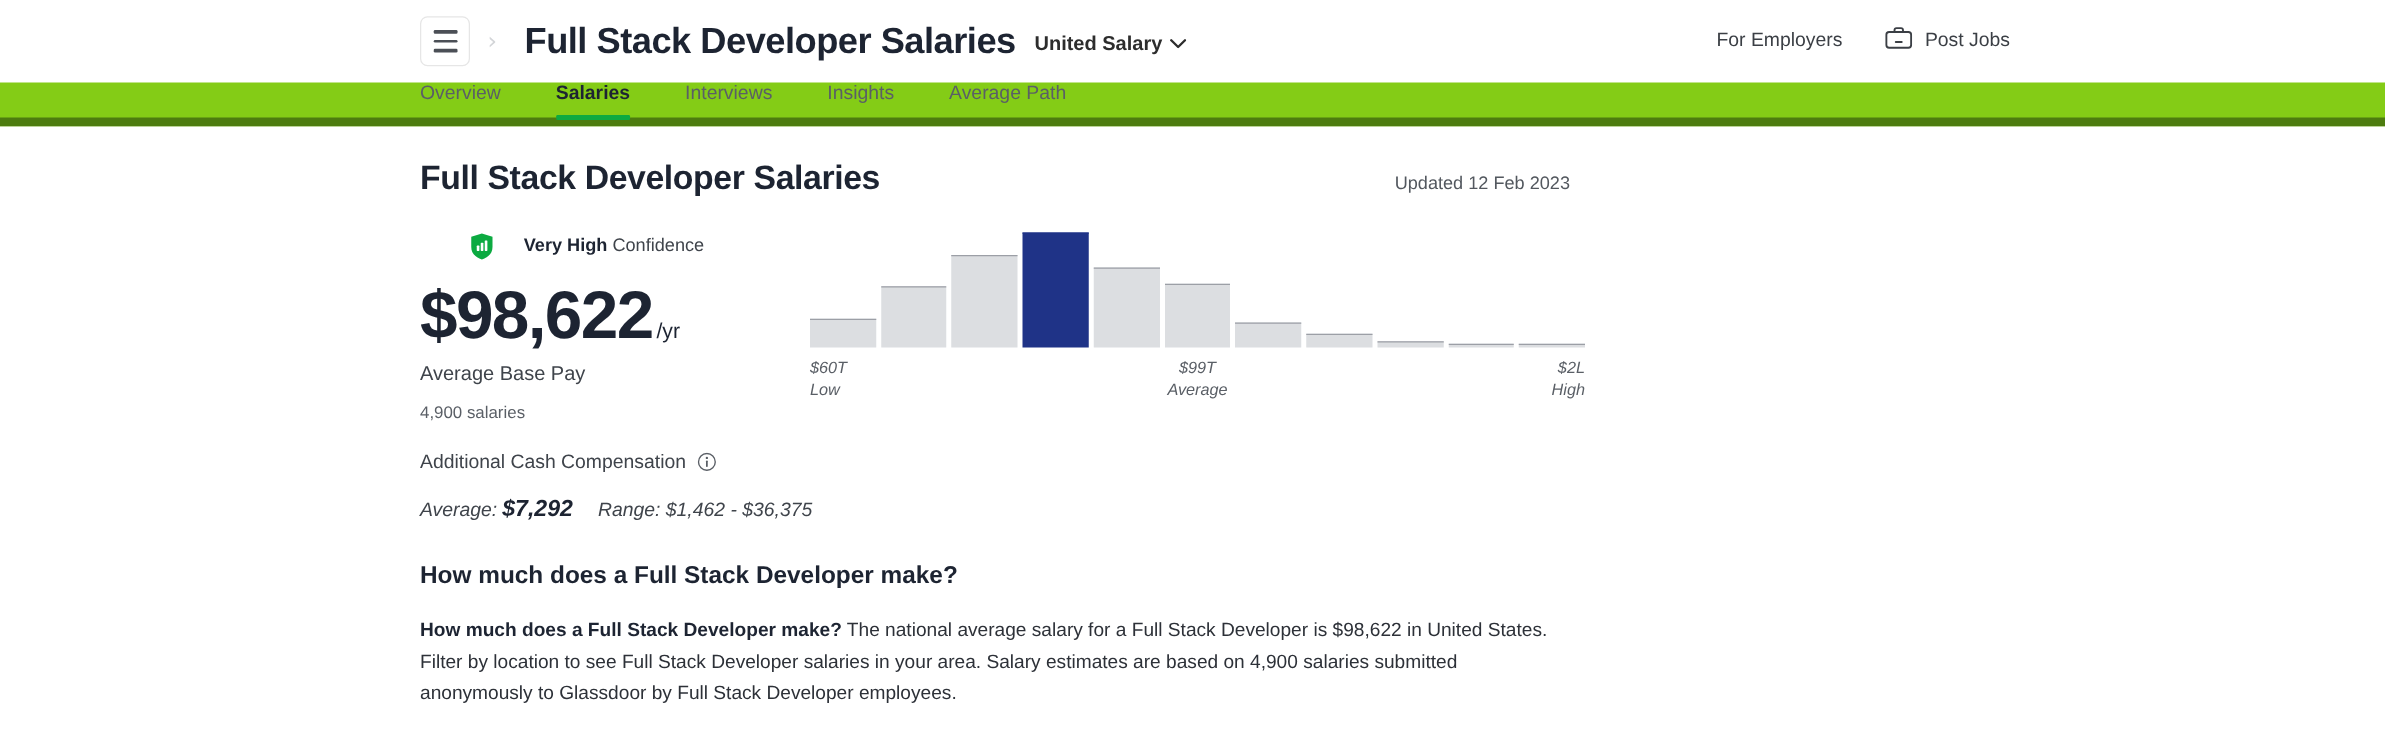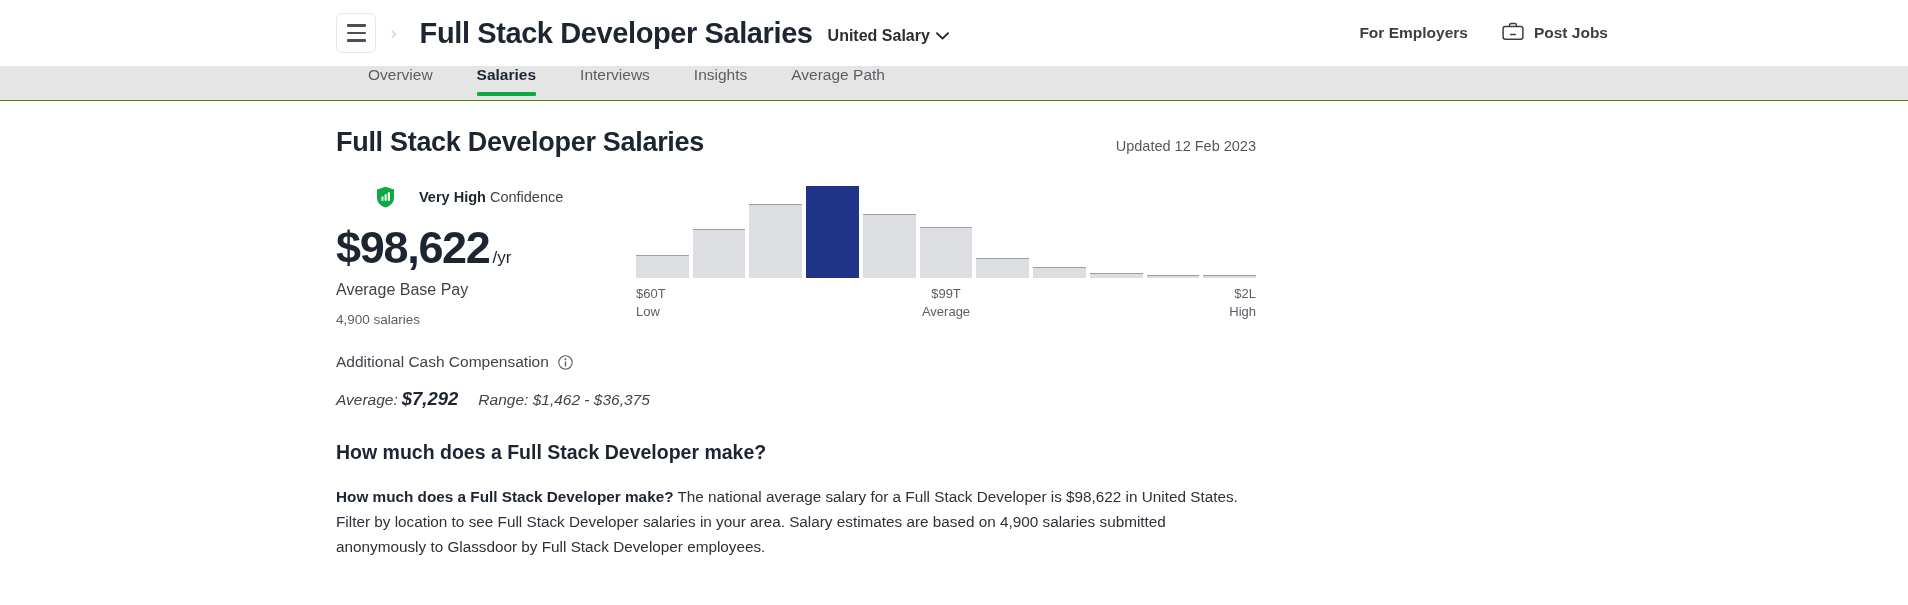--- a/index.html
+++ b/index.html
@@ -77,43 +77,41 @@
     top: -1px;
   }
   .topbar-right {
     position: absolute;
     right: 300px;
     top: 0;
     height: 66px;
     display: flex;
     align-items: center;
     gap: 34px;
-    font-weight: bold;
   }
   .topbar-link {
     font-size: 15.5px;
     color: #3b3f45;
     cursor: pointer;
     white-space: nowrap;
   }
   .postjobs {
     display: flex;
     align-items: center;
     gap: 10px;
     cursor: pointer;
   }
   .briefcase { display: block; }
 
   
   .tabs-wrap {
     position: relative;
     height: 35px;
-    border-bottom: 1px solid #4d7c0f;
-    background: #e5e5e5;
-    padding-left: 32px;
+    border-bottom: 7px solid #4d7c0f;
+    background: #84cc16;
   }
   .tabs {
     display: flex;
     align-items: flex-start;
     margin-left: 336px;
     gap: 44px;
     height: 100%;
   }
   .tab {
     position: relative;
@@ -186,21 +184,21 @@
   }
   .conf-text b { font-weight: bold; }
   .conf-text span { color: #3f444b; }
 
   .big-pay {
     display: flex;
     align-items: baseline;
     gap: 3px;
   }
   .big-pay .amount {
-    font-size: 45px;
+    font-size: 54px;
     font-weight: bold;
     color: #1d2432;
     letter-spacing: -1.3px;
     line-height: 1.05;
   }
   .big-pay .per {
     font-size: 17px;
     color: #1d2432;
     font-weight: normal;
   }
@@ -211,21 +209,23 @@
   }
   .pay-count {
     margin-top: 13px;
     font-size: 13.5px;
     color: #5a5f66;
   }
 
   
   .hist-wrap {
     position: relative;
+    margin-left: 12px;
     width: 620px;
+    font-style: italic;
   }
   .hist {
     position: relative;
     height: 92px;
     display: flex;
     align-items: flex-end;
     gap: 4px;
     border-bottom: 0;
   }
   .bar {

